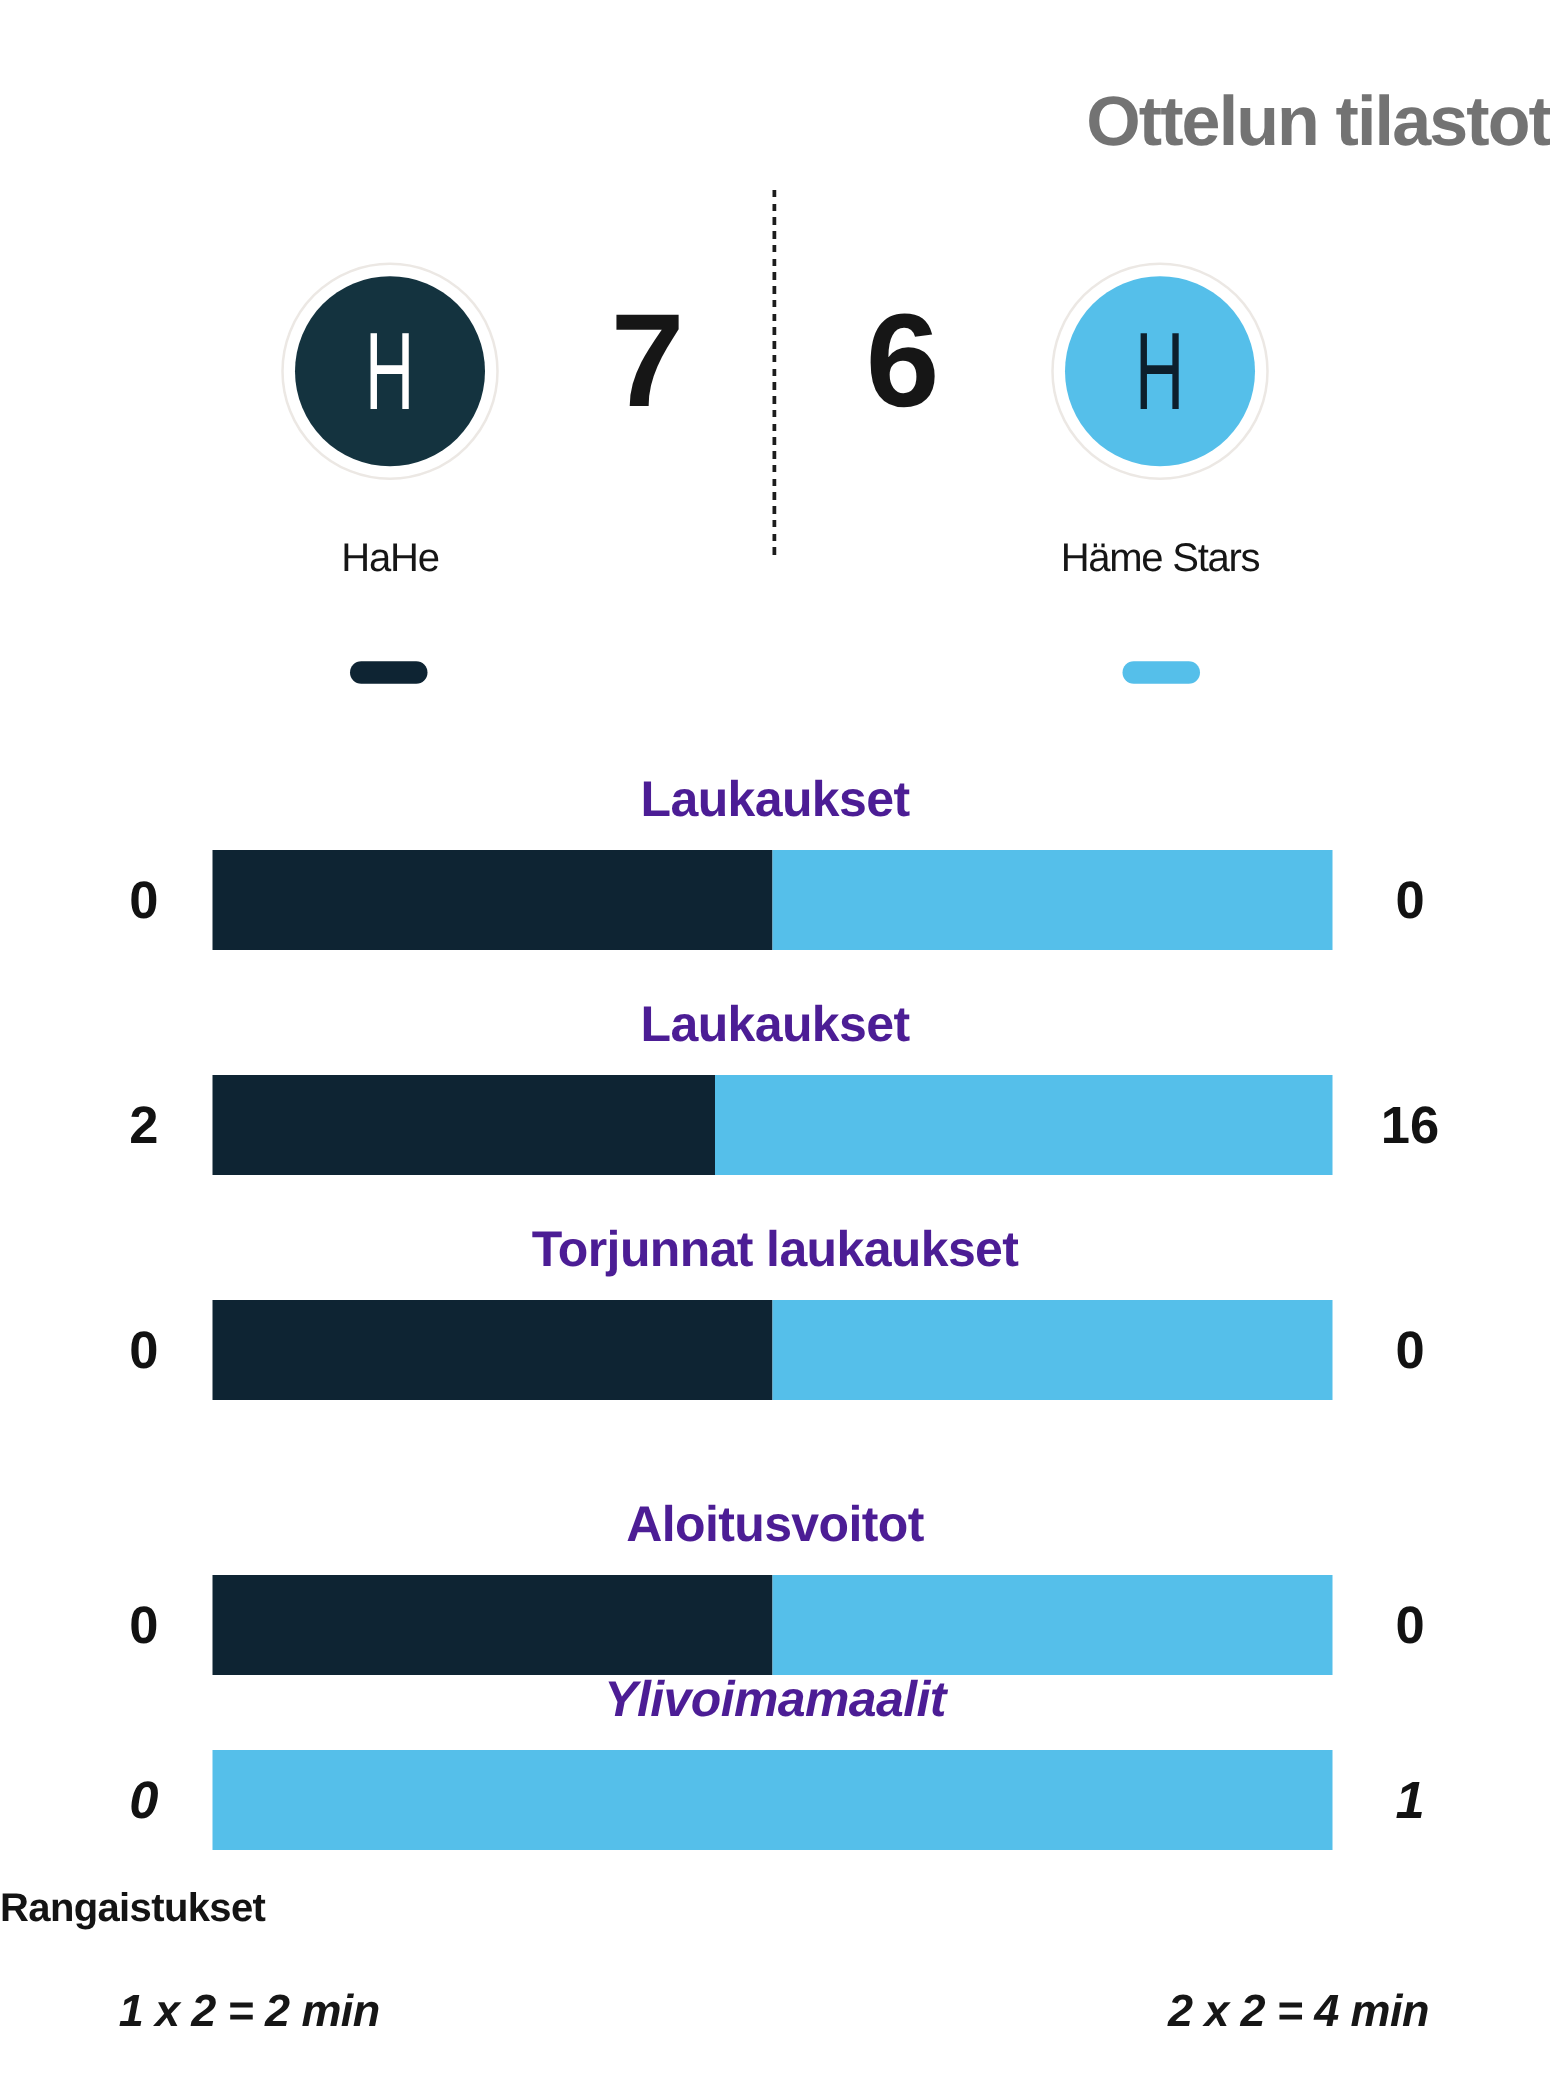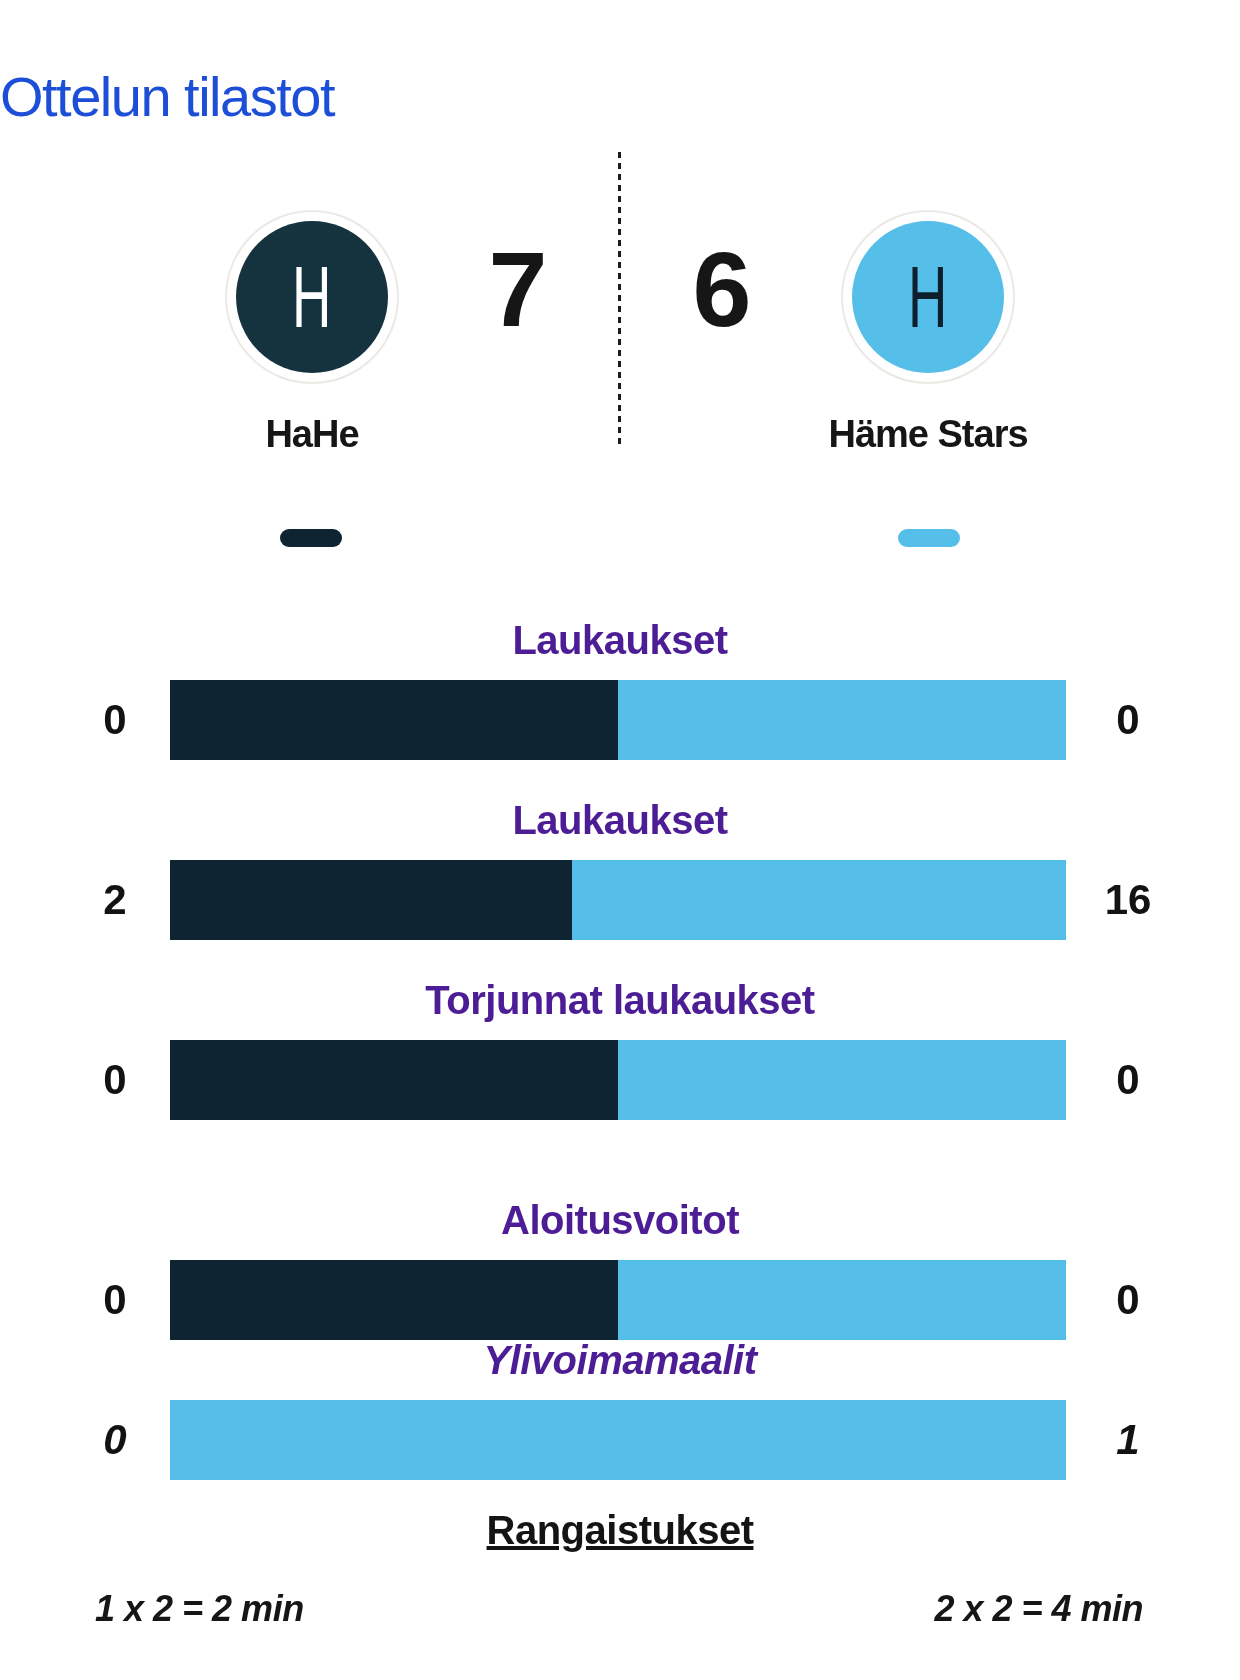--- a/index.html
+++ b/index.html
@@ -3,40 +3,40 @@
 <meta charset="utf-8">
 <style>
   html,body{margin:0;padding:0;}
   body{
     width:1240px;height:1680px;background:#ffffff;
     font-family:"Liberation Sans",sans-serif;color:#161616;
   }
   .canvas{position:relative;width:1240px;height:1680px;overflow:hidden;background:#ffffff;}
 
   .title{
-    position:absolute;top:64px;left:0;width:100%;text-align:left;
-    font-size:56px;font-weight:400;letter-spacing:-1.5px;color:#1d4ed8;
+    position:absolute;top:64px;left:0;width:100%;text-align:right;
+    font-size:56px;font-weight:700;letter-spacing:-1.5px;color:#737373;
   }
 
   .divider{
     position:absolute;left:618px;top:152px;height:296px;width:3px;
     background:repeating-linear-gradient(to bottom,#1c1c1c 0 6px,transparent 6px 11px);
   }
 
   .team{position:absolute;top:210px;width:320px;display:flex;flex-direction:column;align-items:center;}
   .team.home{left:152px;}
   .team.away{left:768px;}
   .logo-ring{
     width:174px;height:174px;border-radius:50%;background:#ffffff;
     border:2px solid #ece8e4;box-sizing:border-box;
     display:flex;align-items:center;justify-content:center;
   }
   .logo{width:152px;height:152px;border-radius:50%;display:flex;align-items:center;justify-content:center;}
   .logo-letter{font-size:88px;font-weight:400;line-height:1;transform:scaleX(.62);}
-  .team-name{margin-top:29px;font-size:38px;font-weight:700;letter-spacing:-1px;white-space:nowrap;}
+  .team-name{margin-top:44px;font-size:32px;font-weight:400;letter-spacing:-1px;white-space:nowrap;}
 
   .score{position:absolute;top:236px;width:150px;text-align:center;font-size:106px;font-weight:800;line-height:1;}
   .score.home{left:443px;}
   .score.away{left:647px;}
 
   .pill{position:absolute;top:529px;width:62px;height:18px;border-radius:9px;}
   .pill.home{left:280px;}
   .pill.away{left:898px;}
 
   .stat{position:absolute;left:0;width:1240px;height:180px;}
@@ -47,22 +47,22 @@
   .stat-bar{position:absolute;top:62px;left:170px;width:896px;height:80px;display:flex;}
   .seg{height:100%;}
   .stat-value{
     position:absolute;top:62px;height:80px;line-height:80px;width:120px;
     text-align:center;font-size:42px;font-weight:700;color:#121212;
   }
   .stat-value.left{left:55px;}
   .stat-value.right{left:1068px;}
 
   .penalties-label{
-    position:absolute;top:1508px;left:0;width:100%;text-align:center;
-    font-size:40px;font-weight:600;letter-spacing:-.5px;color:#141414;text-decoration:underline;
+    position:absolute;top:1508px;left:0;width:100%;text-align:left;
+    font-size:32px;font-weight:600;letter-spacing:-.5px;color:#141414;
   }
   .penalty{position:absolute;top:1588px;font-size:36px;font-weight:700;letter-spacing:-.5px;font-style:italic;}
   .penalty.home{left:95px;}
   .penalty.away{right:97px;text-align:right;margin-left:28px;}
 </style>
 </head>
 <body>
 
 <div class="canvas">
 

